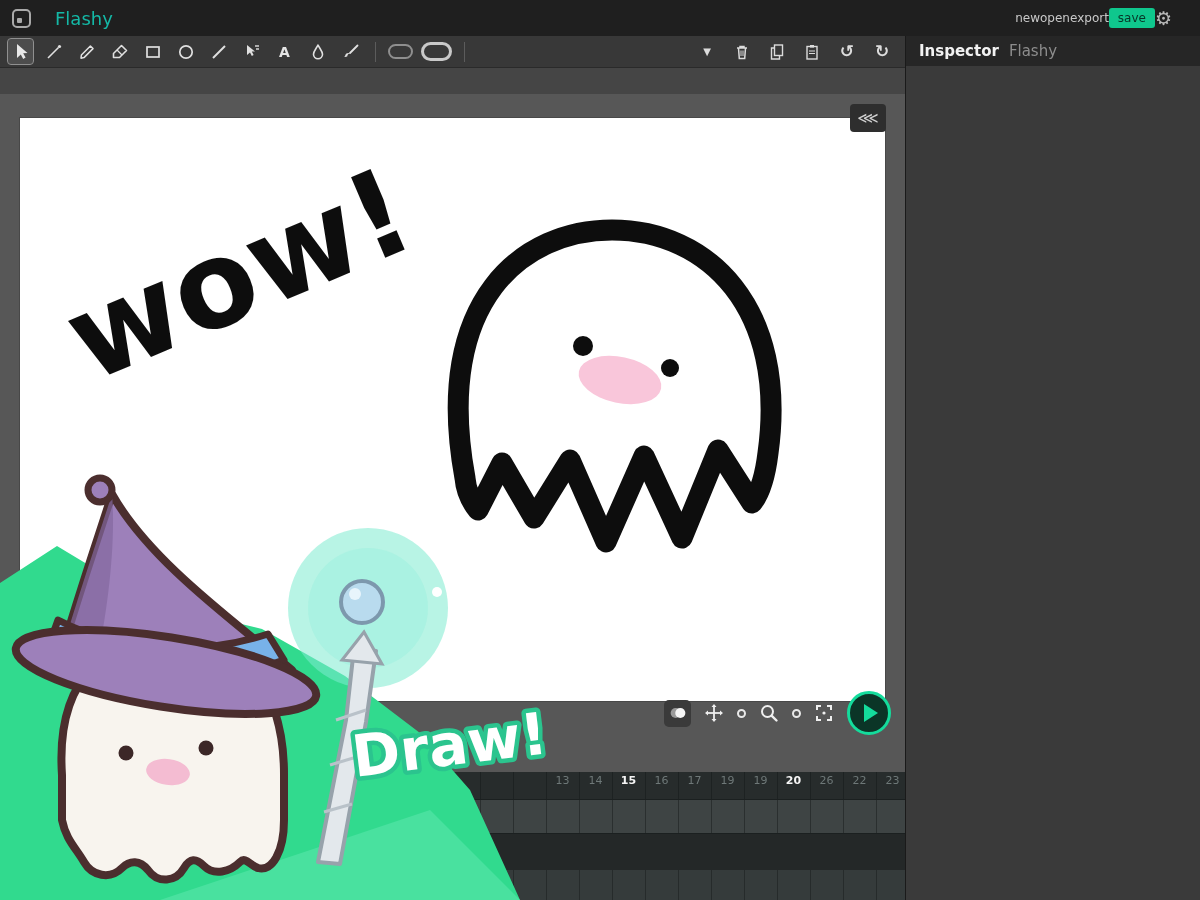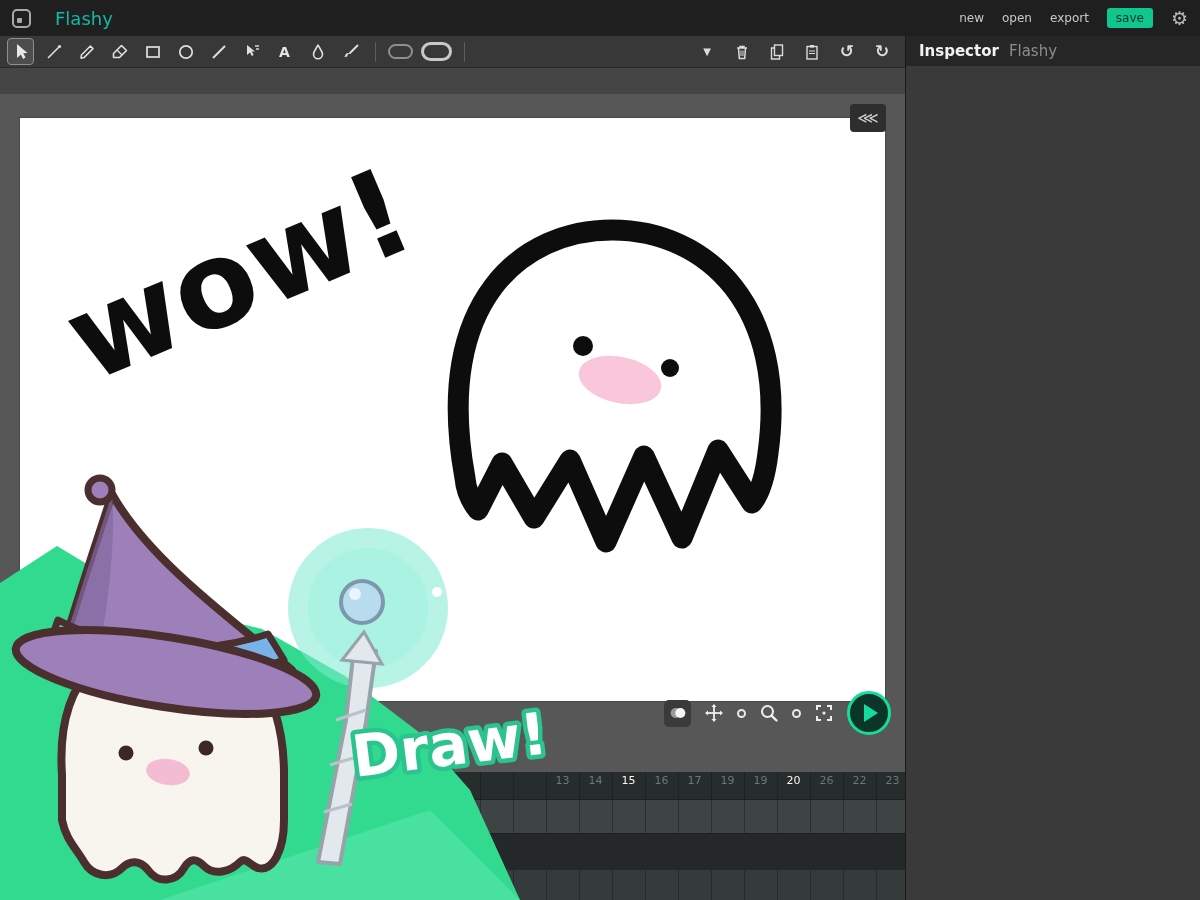--- a/index.html
+++ b/index.html
@@ -5,21 +5,21 @@
   *{margin:0;padding:0;box-sizing:border-box;user-select:none}
   html,body{width:1200px;height:900px;overflow:hidden;background:#575757;
     font-family:"DejaVu Sans","Liberation Sans",sans-serif;position:relative}
 
   
   .topbar{position:absolute;left:0;top:0;width:1200px;height:36px;background:#1f1f1f;
     display:flex;align-items:center;z-index:60}
   .logo{width:19px;height:19px;border:2px solid #a9a9a9;border-radius:5px;margin-left:12px;position:relative}
   .logo span{position:absolute;left:3px;bottom:3px;width:5px;height:5px;background:#a9a9a9;border-radius:1px}
   .app-title{color:#14b8a6;font-size:18px;margin-left:24px}
-  .top-menu{margin-left:auto;display:flex;align-items:center;gap:18px;padding-right:12px}
+  .top-menu{margin-left:auto;display:flex;align-items:center;padding-right:28px}
   .menu-item{color:#c9c9c9;font-size:12px;cursor:pointer}
   .save-btn{background:#0fc78d;color:#073527;font-size:12px;font-weight:normal;
     padding:3px 9px;border-radius:3px;cursor:pointer}
   .gear{color:#b9b9b9;font-size:19px;line-height:1;cursor:pointer}
 
   
   .toolbar{position:absolute;left:0;top:36px;width:905px;height:32px;background:#383838;
     border-bottom:1px solid #2a2a2a;display:flex;align-items:center;padding-left:8px;gap:8px;z-index:40}
   .tool{width:25px;height:25px;display:flex;align-items:center;justify-content:center;
     border-radius:3px;cursor:pointer;flex:none}
@@ -61,21 +61,21 @@
     border-bottom:9px solid transparent;margin-left:4px}
 
   
   .timeline{position:absolute;left:0;top:772px;width:905px;height:128px;background:#232727;z-index:10}
   .tl-ruler{position:absolute;left:0;top:0;width:100%;height:28px;background-color:#272c2c;
     background-image:linear-gradient(90deg,transparent 0 32px,#1d2222 32px 33px);
     background-size:33px 100%;background-position:19px 0;border-bottom:1px solid #1b2020}
   .tl-frames{position:absolute;left:546px;top:0;height:28px;display:flex}
   .frame-cell{width:33px;height:16px;display:flex;align-items:center;justify-content:center;
     font-size:11px;color:#6e7878;cursor:pointer}
-  .frame-cell.emph{color:#f5f5f5;font-weight:normal}
+  .frame-cell.emph{color:#f5f5f5;font-weight:bold}
   .tl-track{position:absolute;left:0;top:28px;width:100%;height:34px;background-color:#3e4444;
     background-image:linear-gradient(90deg,transparent 0 32px,#2a2f2f 32px 33px);
     background-size:33px 100%;background-position:19px 0;border-bottom:1px solid #1b2020;cursor:pointer}
   .tl-gap{position:absolute;left:0;top:62px;width:100%;height:36px;background:#242828}
   .tl-track2{position:absolute;left:0;top:98px;width:100%;height:30px;background-color:#353b3b;
     background-image:linear-gradient(90deg,transparent 0 32px,#262b2b 32px 33px);
     background-size:33px 100%;background-position:19px 0;cursor:pointer}
 
   
   .sticker{position:absolute;left:0;top:420px;width:580px;height:480px;z-index:55;pointer-events:none}

